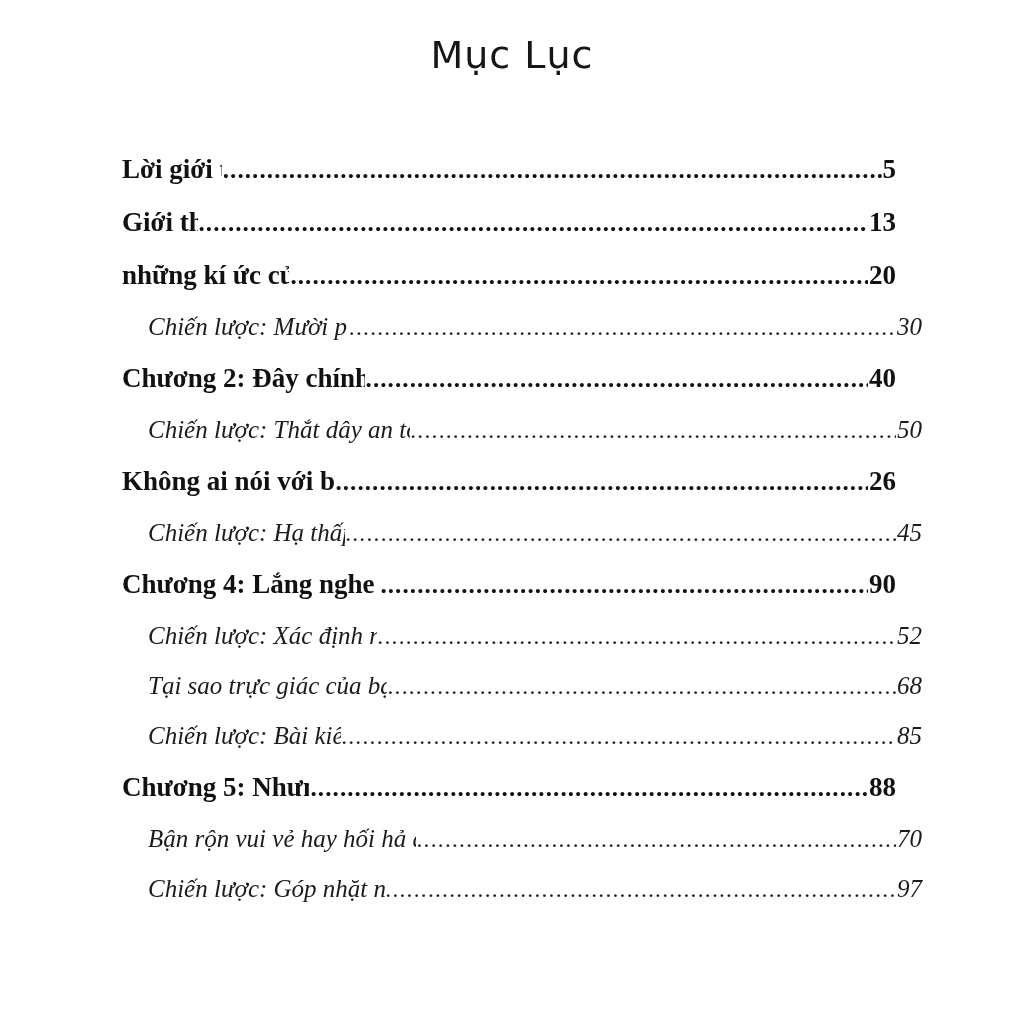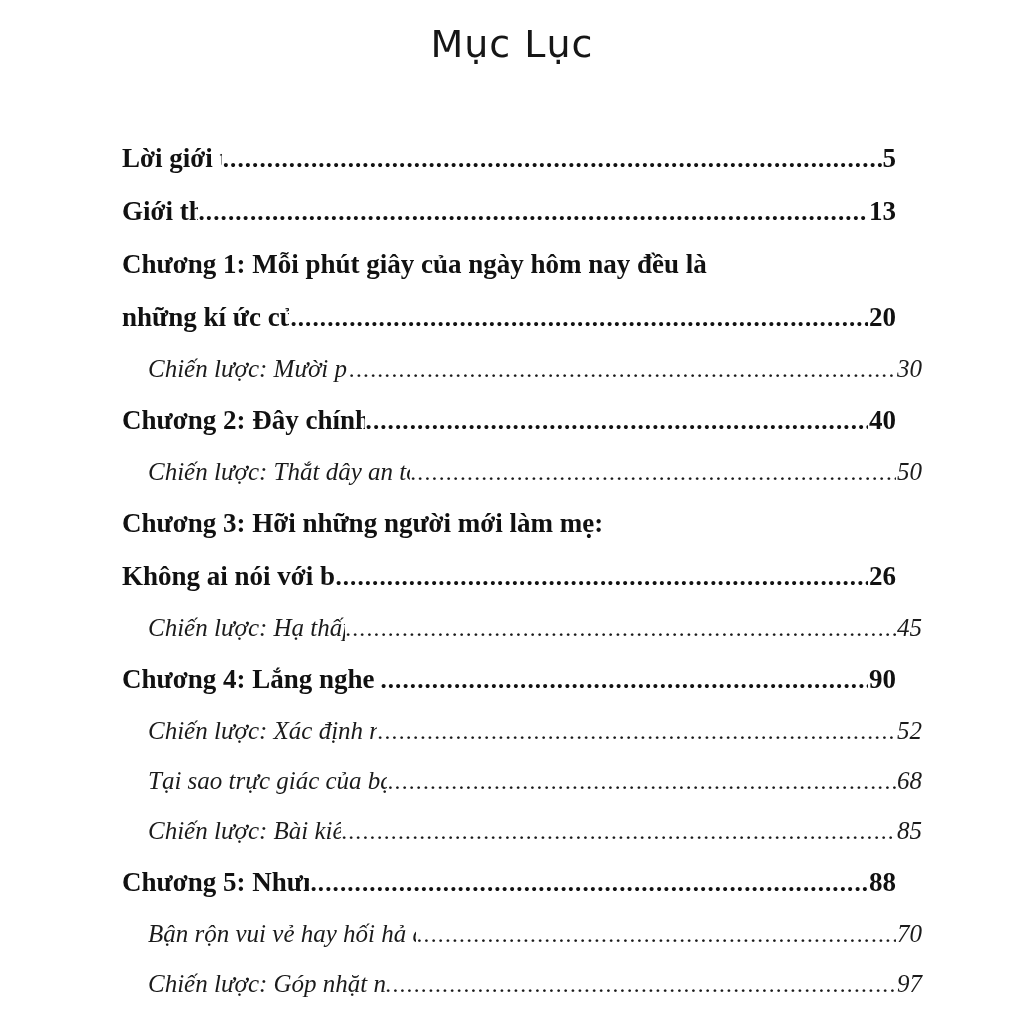--- a/index.html
+++ b/index.html
@@ -13,20 +13,21 @@
     font-family: "Liberation Serif", serif;
     color: #1a1a1a;
     overflow: hidden;
   }
   .page {
     position: relative;
     width: 1024px;
     height: 768px;
     box-sizing: border-box;
     padding: 0;
+    margin-top: 11px;
   }
   .doc-title {
     text-align: center;
     font-family: "DejaVu Sans", sans-serif;
     font-size: 38px;
     font-weight: 400;
     letter-spacing: 1px;
     color: #161616;
     margin: 0;
     padding-top: 22px;
@@ -98,45 +99,39 @@
       <li class="toc-entry lvl-main">
         <span class="entry-label">Lời giới thiệu</span>
         <span class="dots">............................................................................................................................................</span>
         <span class="page-num">5</span>
       </li>
       <li class="toc-entry lvl-main">
         <span class="entry-label">Giới thiệu</span>
         <span class="dots">............................................................................................................................................</span>
         <span class="page-num">13</span>
       </li>
-      <li class="toc-entry lvl-main no-leader">
-        <span class="entry-label">Chương 1: Mỗi phút giây của ngày hôm nay đều là</span>
-      </li>
       <li class="toc-entry lvl-main">
         <span class="entry-label">những kí ức của ngày mai</span>
         <span class="dots">............................................................................................................................................</span>
         <span class="page-num">20</span>
       </li>
       <li class="toc-entry lvl-sub">
         <span class="entry-label">Chiến lược: Mười phút của niềm vui</span>
         <span class="dots">............................................................................................................................................</span>
         <span class="page-num">30</span>
       </li>
       <li class="toc-entry lvl-main">
         <span class="entry-label">Chương 2: Đây chính là hành trình làm mẹ</span>
         <span class="dots">............................................................................................................................................</span>
         <span class="page-num">40</span>
       </li>
       <li class="toc-entry lvl-sub">
         <span class="entry-label">Chiến lược: Thắt dây an toàn và tận hưởng chuyến đi</span>
         <span class="dots">............................................................................................................................................</span>
         <span class="page-num">50</span>
-      </li>
-      <li class="toc-entry lvl-main no-leader">
-        <span class="entry-label">Chương 3: Hỡi những người mới làm mẹ:</span>
       </li>
       <li class="toc-entry lvl-main">
         <span class="entry-label">Không ai nói với bạn điều tồi tệ này</span>
         <span class="dots">............................................................................................................................................</span>
         <span class="page-num">26</span>
       </li>
       <li class="toc-entry lvl-sub">
         <span class="entry-label">Chiến lược: Hạ thấp những kì vọng</span>
         <span class="dots">............................................................................................................................................</span>
         <span class="page-num">45</span>

